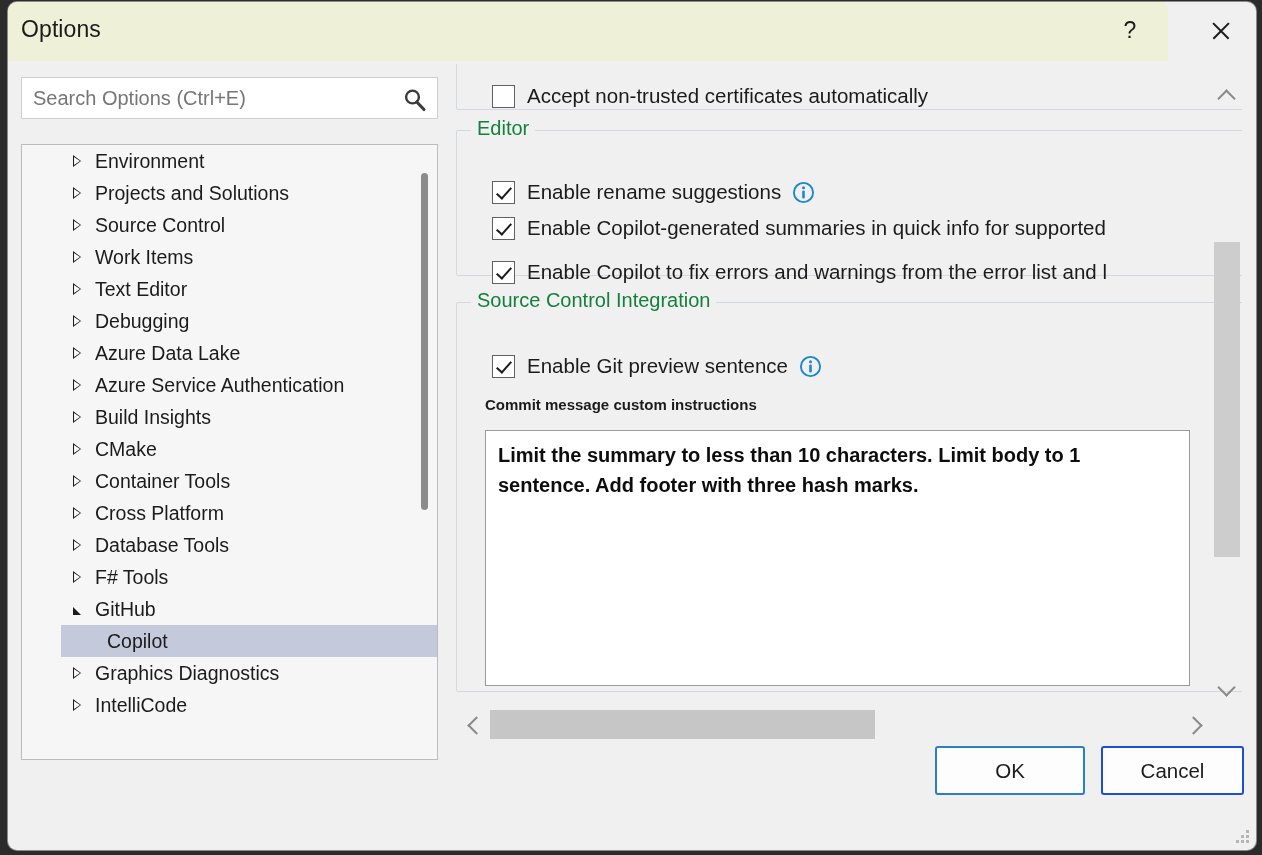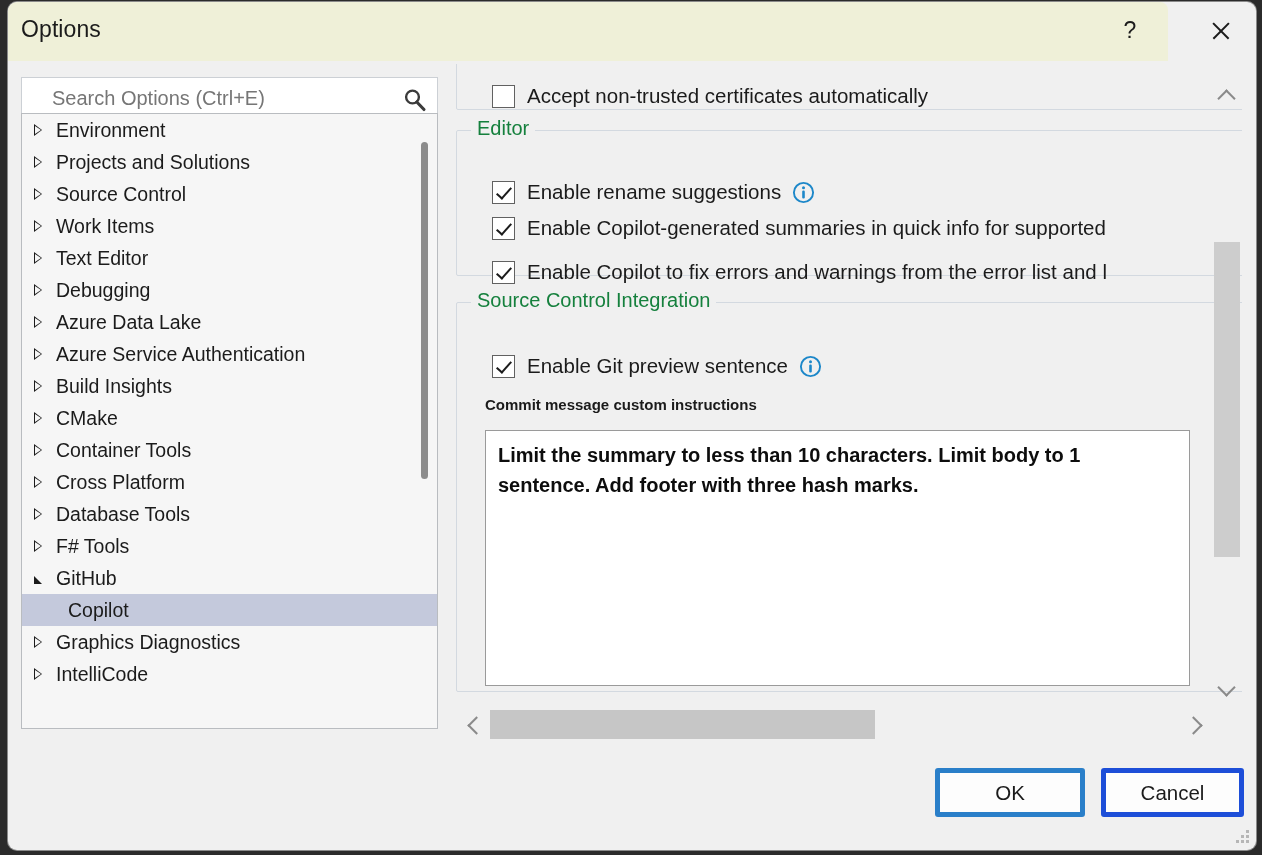--- a/index.html
+++ b/index.html
@@ -54,32 +54,32 @@
     width: 417px; height: 42px;
     background: #ffffff; border: 1px solid #ccd0d5;
     display: flex; align-items: center;
   }
   .search-input {
     flex: 1; height: 100%;
     border: 0; outline: none; background: transparent;
     font-family: "Liberation Sans", sans-serif;
     font-size: 20px; color: #737373;
     padding: 0 8px 0 11px;
-    margin-left: 19px;
   }
   .search-input::placeholder { color: #767676; opacity: 1; }
   .search-icon { width: 42px; height: 100%; position: relative; }
   .search-icon svg { position: absolute; left: 7px; top: 9px; }
 
   .tree {
-    position: absolute; left: 13px; top: 111px;
+    position: absolute; left: 13px; top: 142px;
     width: 417px; height: 616px;
     background: #f6f6f6;
     border: 1px solid #b9bcc0;
     overflow: hidden;
+    padding-left: 39px;
   }
   .tree-item {
     position: relative;
     height: 32px;
     display: flex; align-items: center;
     font-size: 19.5px; color: #1b1b1b;
     padding-left: 12px;
     white-space: nowrap;
   }
   .tree-item .arrow {
@@ -222,24 +222,24 @@
     width: 11px; height: 11px;
     border: solid #8a8a8a; border-width: 2.4px 2.4px 0 0;
   }
   .chev.up:before    { transform: rotate(-45deg); top: 6px; }
   .chev.down:before  { transform: rotate(135deg); top: 1px; }
   .chev.left:before  { transform: rotate(-135deg); left: 6px; }
   .chev.right:before { transform: rotate(45deg); left: 1px; }
 
   
   .footer-btn {
-    position: absolute; top: 766px;
+    position: absolute; top: 744px;
     height: 49px;
     background: #fdfdfd;
-    border: 5px solid #1d4ed8;
+    border: 2px solid #1d4ed8;
     border-radius: 3px;
     font-family: "Liberation Sans", sans-serif;
     font-size: 20.5px; color: #1b1b1b;
     cursor: default;
   }
   .btn-ok { left: 927px; width: 150px; border-color: #2a7fc9; }
   .btn-cancel { left: 1093px; width: 143px; }
   .grip {
     position: absolute; left: 1228px; top: 828px;
     width: 14px; height: 14px;

